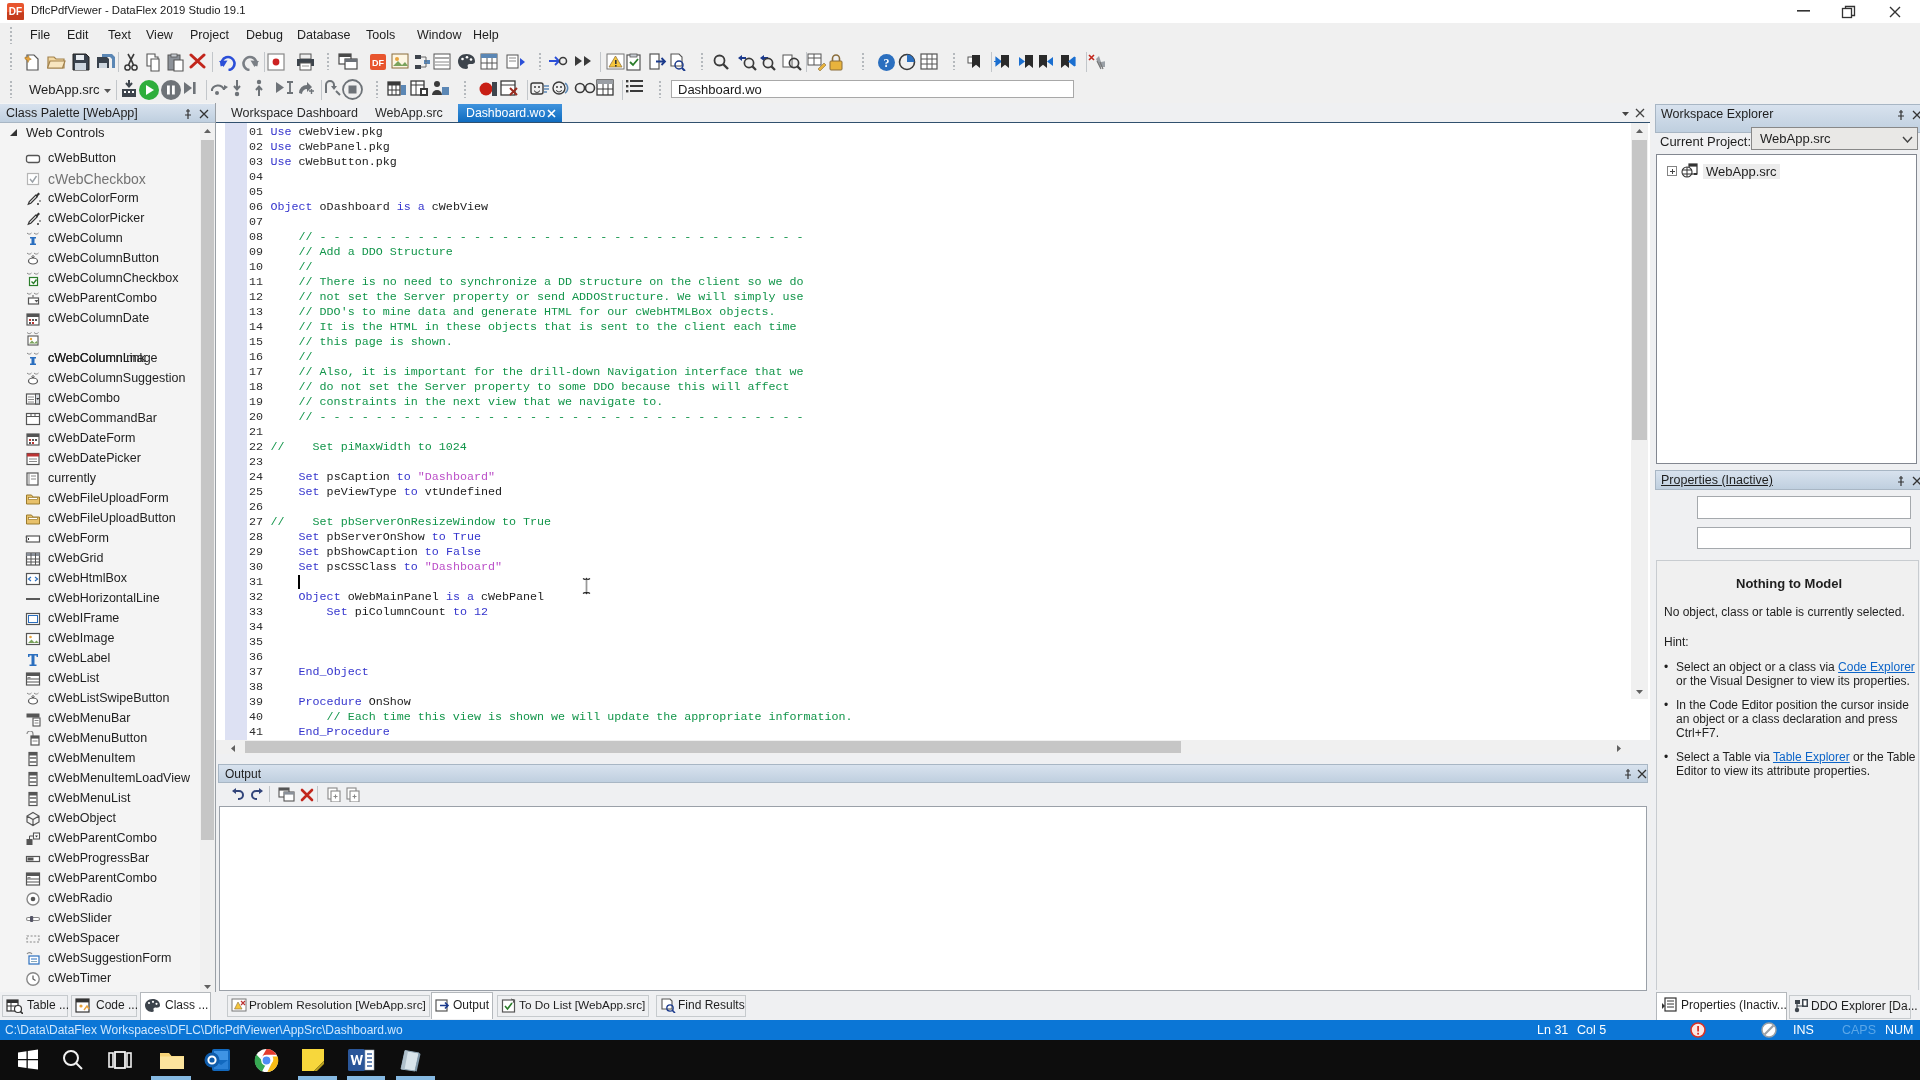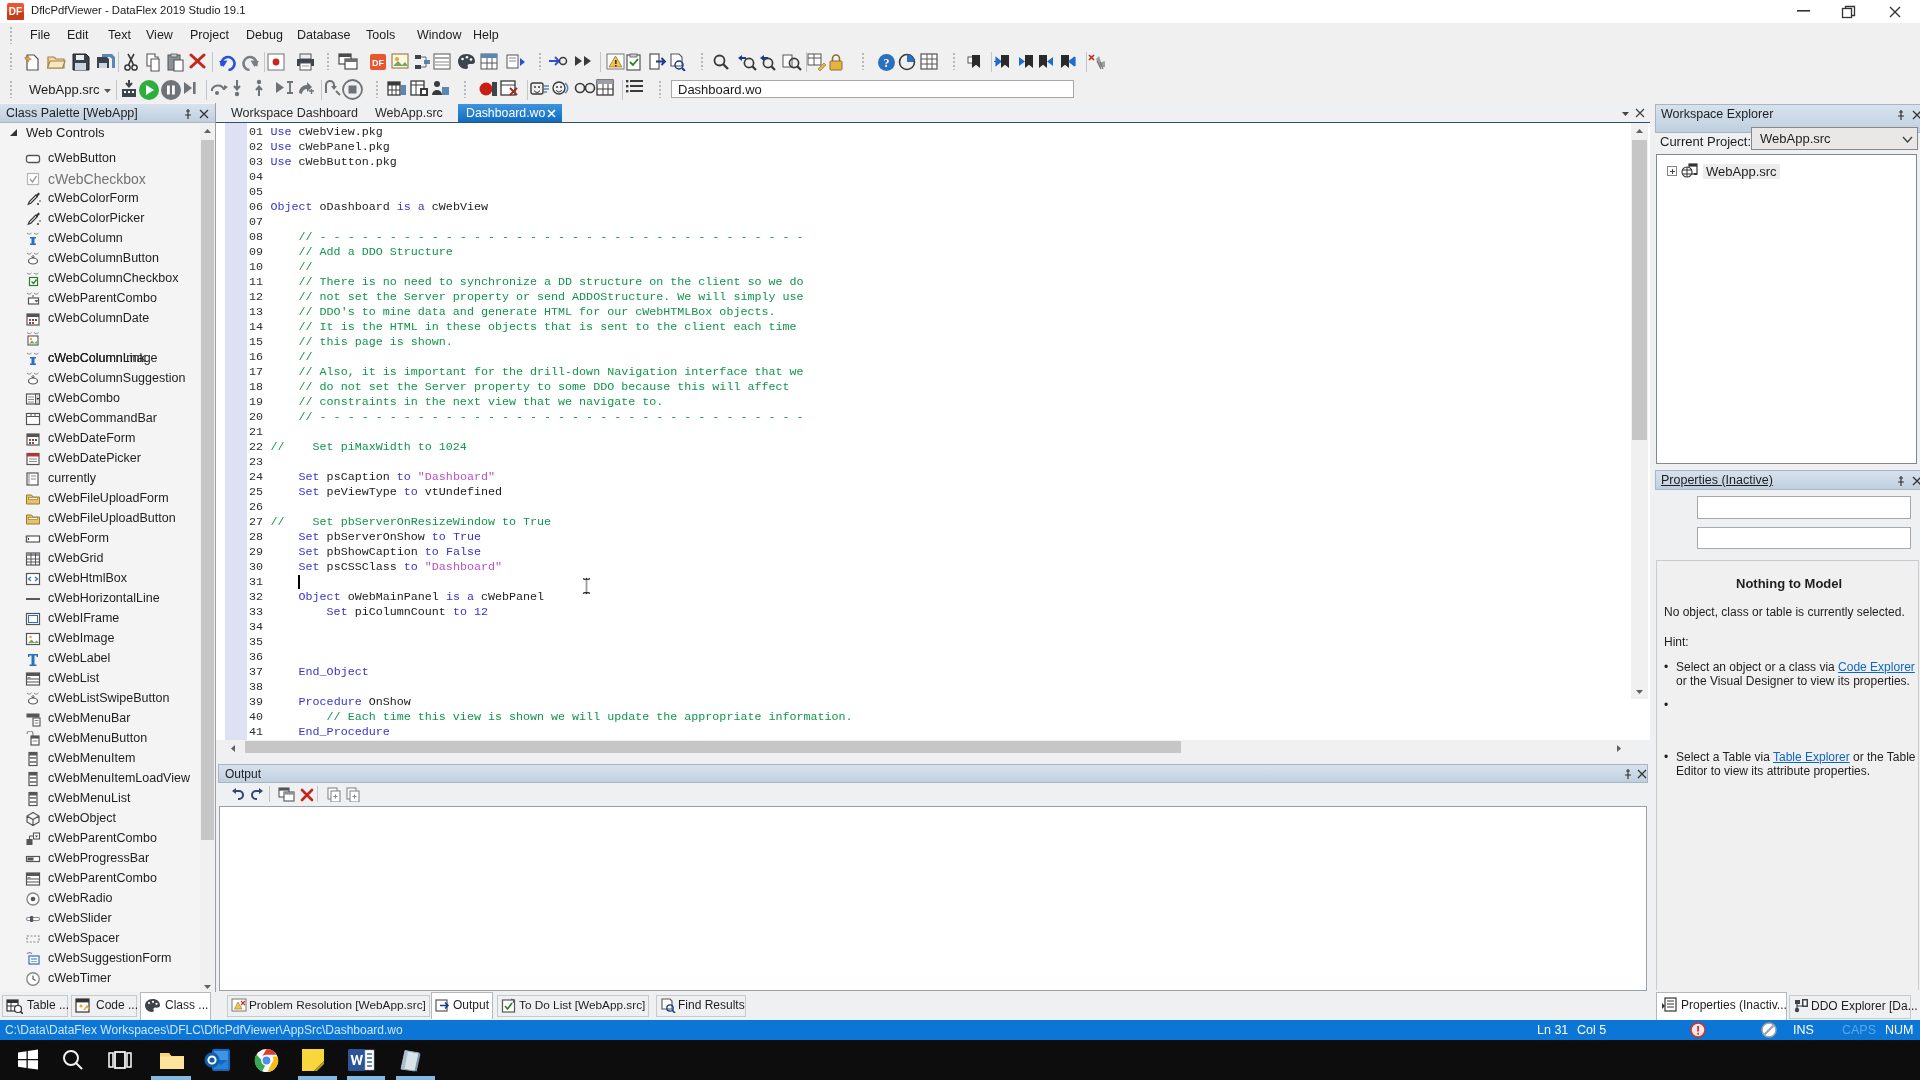--- a/index.html
+++ b/index.html
@@ -1105,20 +1105,21 @@
     </div>
  <div style="position:absolute;left:46px;top:393px;width:214px;height:23px;background:#fff;border:1px solid #a5a9ad;"></div>
  <div style="position:absolute;left:46px;top:424px;width:214px;height:22px;background:#fff;border:1px solid #a5a9ad;"></div>
  <div style="position:absolute;left:5px;top:457px;width:263px;height:430px;background:#f0f0f0;border:1px solid #c8ccd0;border-bottom:none;"></div>
  <span style="position:absolute;left:85px;top:473px;font-size:13px;font-weight:bold;color:#1e1e1e;">Nothing to Model</span>
  <span style="position:absolute;left:13px;top:502px;font-size:12px;color:#1e1e1e;white-space:nowrap;">No object, class or table is currently selected.</span>
  <span style="position:absolute;left:13px;top:532px;font-size:12px;color:#1e1e1e;">Hint:</span>
  <span style="position:absolute;left:13px;top:557px;font-size:12px;color:#1e1e1e;">•</span>
  <span style="position:absolute;left:25px;top:557px;font-size:12px;line-height:14px;color:#1e1e1e;white-space:nowrap;">Select an object or a class via <a style="color:#0c64c8;text-decoration:underline;">Code Explorer</a><br>or the Visual Designer to view its properties.</span>
  <span style="position:absolute;left:13px;top:595px;font-size:12px;color:#1e1e1e;">•</span>
+ <span style="position:absolute;left:25px;top:595px;font-size:12px;line-height:14px;color:#1e1e1e;white-space:nowrap;">In the Code Editor position the cursor inside<br>an object or a class declaration and press<br>Ctrl+F7.</span>
  <span style="position:absolute;left:13px;top:647px;font-size:12px;color:#1e1e1e;">•</span>
  <span style="position:absolute;left:25px;top:647px;font-size:12px;line-height:14px;color:#1e1e1e;white-space:nowrap;">Select a Table via <a style="color:#0c64c8;text-decoration:underline;">Table Explorer</a> or the Table<br>Editor to view its attribute properties.</span>
  <div style="position:absolute;left:5px;top:889px;width:131px;height:28px;background:#fff;border:1px solid #b4b8bc;border-bottom:none;"></div>
  <div style="position:absolute;left:10px;top:894px;">
       <svg width="16" height="16" viewBox="0 0 16 16">
         <rect x="4" y="1" width="11" height="13" fill="#fff" stroke="#333" stroke-width="1.2"></rect>
         <line x1="6" y1="4" x2="13" y2="4" stroke="#333"></line>
         <line x1="6" y1="7" x2="13" y2="7" stroke="#333"></line>
         <line x1="6" y1="10" x2="13" y2="10" stroke="#333"></line>
         <path d="M1 6 l3 3 -3 3" fill="#333"></path>

